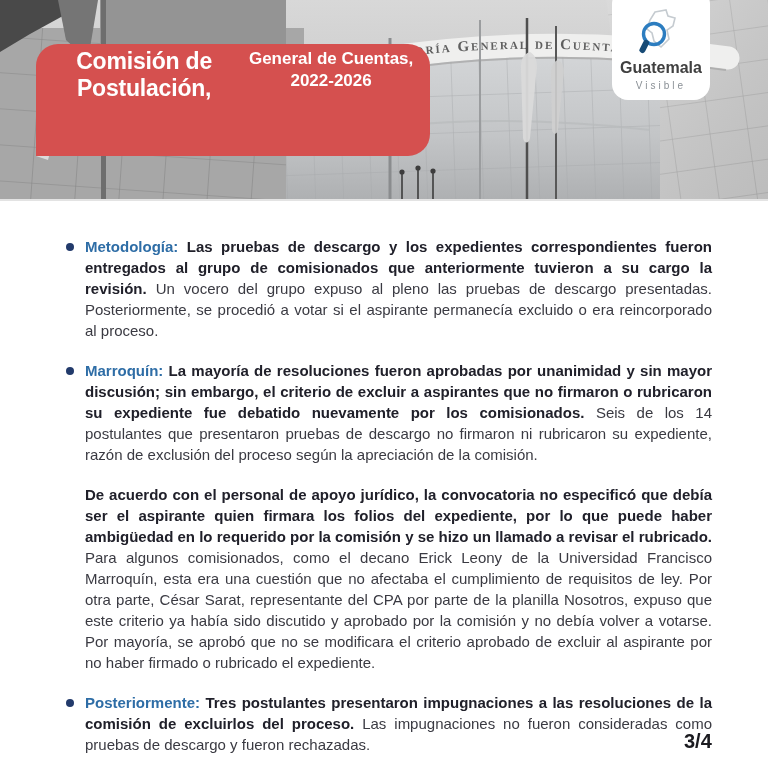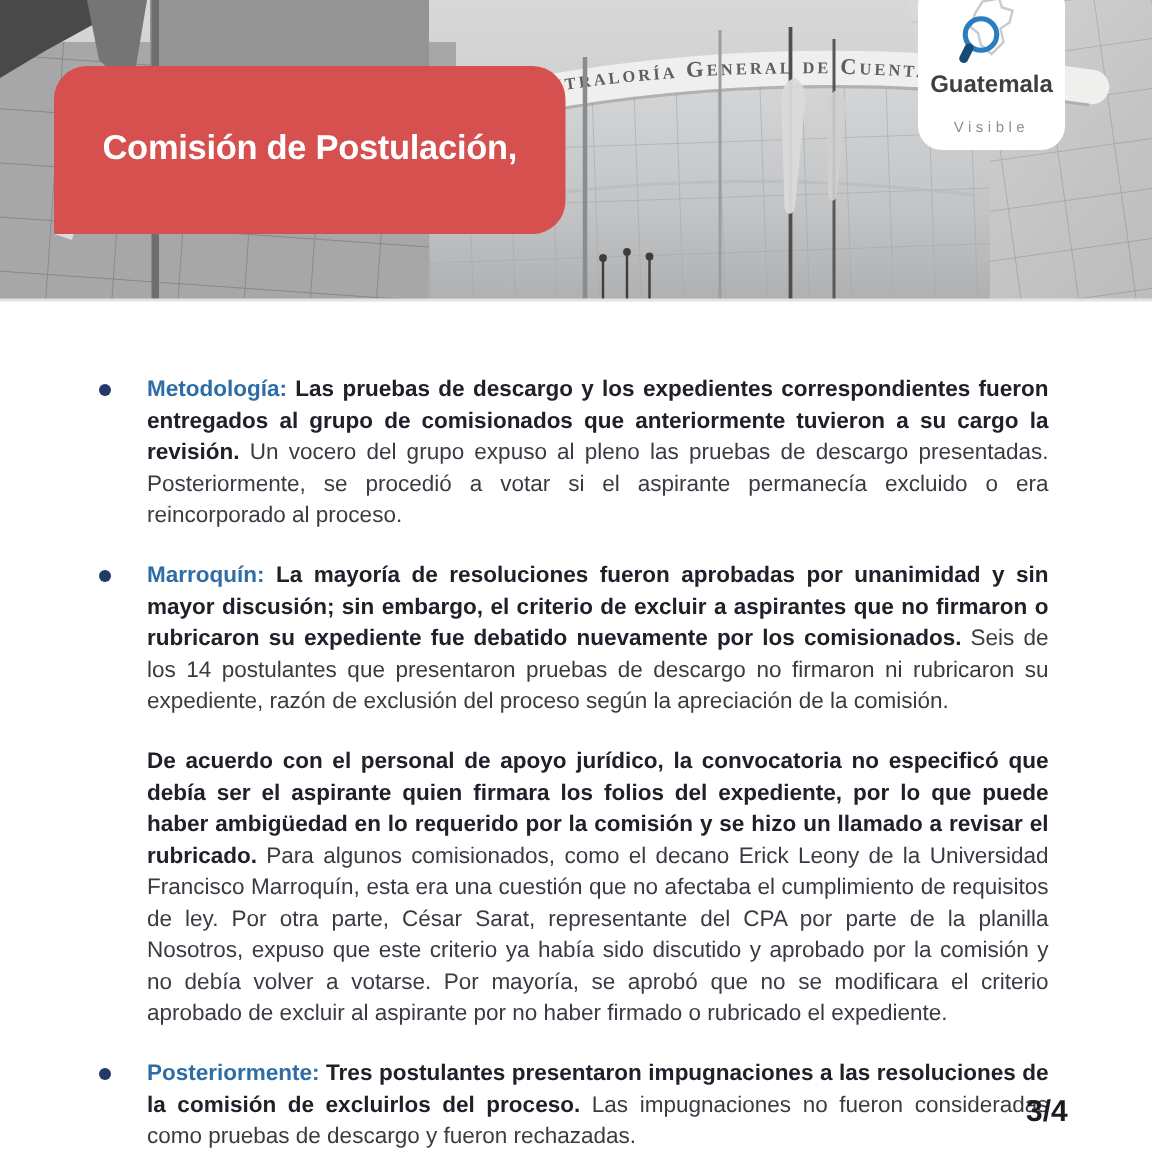--- a/index.html
+++ b/index.html
@@ -7,49 +7,49 @@
     width:768px;height:768px;position:relative;overflow:hidden;
     background:#ffffff;
     font-family:"Liberation Sans", sans-serif;
   }
   
   .photo-wrap{position:absolute;left:0;top:0;width:768px;height:200px;z-index:1;}
   .photo-wrap svg{display:block;}
   .photo-edge{position:absolute;left:0;top:199px;width:768px;height:2px;background:#e3e3e3;z-index:1;}
   
   .banner{
-    position:absolute;left:36px;top:44px;width:341px;height:112px;
+    position:absolute;left:36px;top:44px;width:394px;height:112px;
     background:#d5504f;border-radius:22px 22px 22px 0;
     color:#ffffff;text-align:center;z-index:3;
-    display:flex;flex-direction:column;justify-content:center;
+    display:flex;flex-direction:row;justify-content:center;
     padding:4px 10px;box-sizing:border-box;
   }
   .banner .title{font-size:23px;font-weight:bold;letter-spacing:-0.2px;margin-bottom:4px;}
   .banner .sub{font-size:17px;font-weight:bold;line-height:1.28;}
   
   .logo-card{
     position:absolute;left:612px;top:-12px;width:98px;height:112px;
     background:#ffffff;border-radius:16px;z-index:4;
     display:flex;flex-direction:column;align-items:center;justify-content:flex-end;
     padding-bottom:9px;box-sizing:border-box;
   }
   .logo-card .brand{color:#404040;font-weight:bold;font-size:16px;line-height:1;}
-  .logo-card .tagline{color:#8a9096;font-size:10px;letter-spacing:3px;margin-top:16px;line-height:1;}
+  .logo-card .tagline{color:#8a9096;font-size:10px;letter-spacing:3px;margin-top:5px;line-height:1;}
   .logo-glyph{margin-bottom:4px;}
   
   .content{position:absolute;left:66px;top:236px;width:646px;z-index:2;}
   .item{
     position:relative;padding-left:19px;margin:0 0 19px 0;
     text-align:justify;font-size:15px;line-height:21px;color:#3a3a42;
   }
   .item .dot{
     position:absolute;left:0;top:6.5px;width:8px;height:8px;
     background:#223a6b;border-radius:50%;
   }
-  .item p{margin:13px;}
+  .item p{margin:0;}
   .lbl{color:#2e6da6;font-weight:bold;}
   .bld{color:#20202a;font-weight:bold;}
   .reg{color:#3a3a42;}
   
   .page-num{
     position:absolute;left:684px;top:730px;z-index:2;
     font-size:20px;font-weight:bold;color:#1b1b20;
   }
 </style>
 </head>
@@ -135,20 +135,21 @@
         <circle cx="418" cy="168" r="1.8" fill="#3d3d3d"></circle>
       <line x1="433" y1="173" x2="433" y2="200"></line>
         <circle cx="433" cy="171" r="1.8" fill="#3d3d3d"></circle>
     </g>
   </svg>
 </div>
 <div class="photo-edge"></div>
 
 <div class="banner">
   <div class="title">Comisión de Postulación,</div>
+  <div class="sub">General de Cuentas, 2022-2026</div>
 </div>
 
 <div class="logo-card">
   <svg class="logo-glyph" width="44" height="48" viewBox="0 0 44 48">
     <path d="M16 4 L27 2 L29 8 L36 10 L34 18 L28 22 L30 31 L22 39 L15 33 L13 25 L8 21 L11 12 Z" fill="#ffffff" stroke="#c5cbd0" stroke-width="1.6"></path>
     <circle cx="15" cy="26" r="10.5" fill="none" stroke="#2c7dc0" stroke-width="3.4"></circle>
     <line x1="7" y1="35" x2="3.5" y2="42" stroke="#174a75" stroke-width="6" stroke-linecap="round"></line>
   </svg>
   <div class="brand">Guatemala</div>
   <div class="tagline">Visible</div>

